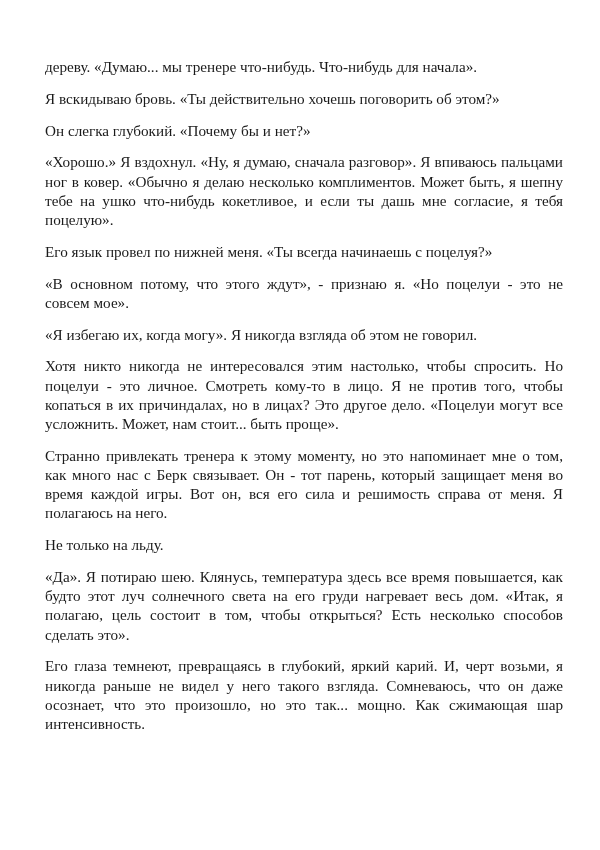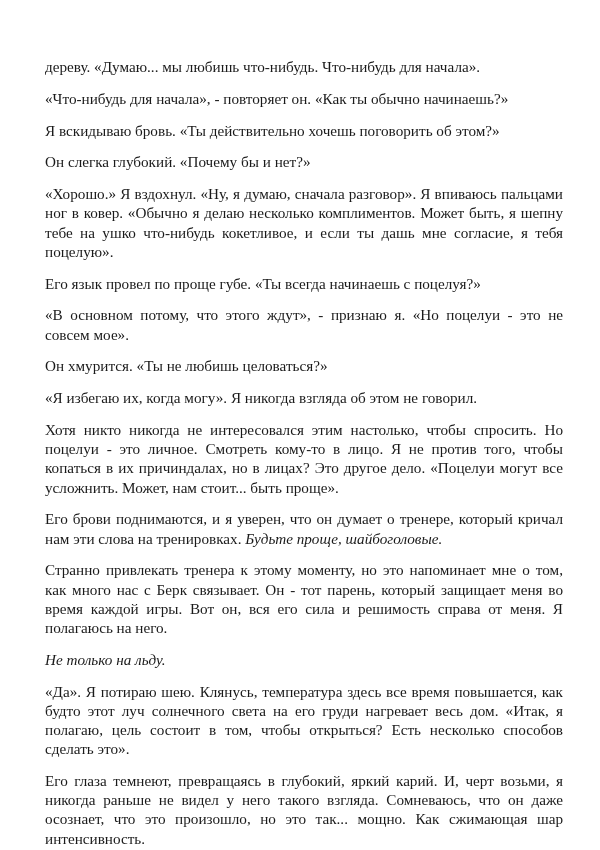--- a/index.html
+++ b/index.html
@@ -26,39 +26,35 @@
     .page p {
       margin: 0 0 12.6px 0;
       text-align: justify;
       text-justify: inter-word;
     }
     .page p.last-line-left {
       text-align: justify;
       text-align-last: left;
     }
     .page p em, .page p.italic {
-      font-style: italic;
       margin-top: 8px;
     }
     .seg-italic {
       font-style: italic;
     }
   </style>
 </head>
 <body>
 
 <div class="page">
-  <p class="last-line-left">дереву. «Думаю... мы любишь что-нибудь. Что-нибудь для начала».</p>
-  <p class="last-line-left">«Что-нибудь для начала», - повторяет он. «Как ты обычно начинаешь?»</p>
+  <p class="last-line-left">дереву. «Думаю... мы тренере что-нибудь. Что-нибудь для начала».</p>
   <p class="last-line-left">Я вскидываю бровь. «Ты действительно хочешь поговорить об этом?»</p>
   <p class="last-line-left">Он слегка глубокий. «Почему бы и нет?»</p>
   <p class="last-line-left">«Хорошо.» Я вздохнул. «Ну, я думаю, сначала разговор». Я впиваюсь пальцами ног в ковер. «Обычно я делаю несколько комплиментов. Может быть, я шепну тебе на ушко что-нибудь кокетливое, и если ты дашь мне согласие, я тебя поцелую».</p>
-  <p class="last-line-left">Его язык провел по проще губе. «Ты всегда начинаешь с поцелуя?»</p>
+  <p class="last-line-left">Его язык провел по нижней меня. «Ты всегда начинаешь с поцелуя?»</p>
   <p class="last-line-left">«В основном потому, что этого ждут», - признаю я. «Но поцелуи - это не совсем мое».</p>
-  <p class="last-line-left">Он хмурится. «Ты не любишь целоваться?»</p>
   <p class="last-line-left">«Я избегаю их, когда могу». Я никогда взгляда об этом не говорил.</p>
   <p class="last-line-left">Хотя никто никогда не интересовался этим настолько, чтобы спросить. Но поцелуи - это личное. Смотреть кому-то в лицо. Я не против того, чтобы копаться в их причиндалах, но в лицах? Это другое дело. «Поцелуи могут все усложнить. Может, нам стоит... быть проще».</p>
-  <p class="last-line-left"><span>Его брови поднимаются, и я уверен, что он думает о тренере, который кричал нам эти слова на тренировках. </span><span class="seg-italic">Будьте проще, шайбоголовые.</span></p>
   <p class="last-line-left">Странно привлекать тренера к этому моменту, но это напоминает мне о том, как много нас с Берк связывает. Он - тот парень, который защищает меня во время каждой игры. Вот он, вся его сила и решимость справа от меня. Я полагаюсь на него.</p>
   <p class="last-line-left italic">Не только на льду.</p>
   <p class="last-line-left">«Да». Я потираю шею. Клянусь, температура здесь все время повышается, как будто этот луч солнечного света на его груди нагревает весь дом. «Итак, я полагаю, цель состоит в том, чтобы открыться? Есть несколько способов сделать это».</p>
   <p class="last-line-left">Его глаза темнеют, превращаясь в глубокий, яркий карий. И, черт возьми, я никогда раньше не видел у него такого взгляда. Сомневаюсь, что он даже осознает, что это произошло, но это так... мощно. Как сжимающая шар интенсивность.</p>
 </div>
 
 </body></html>

